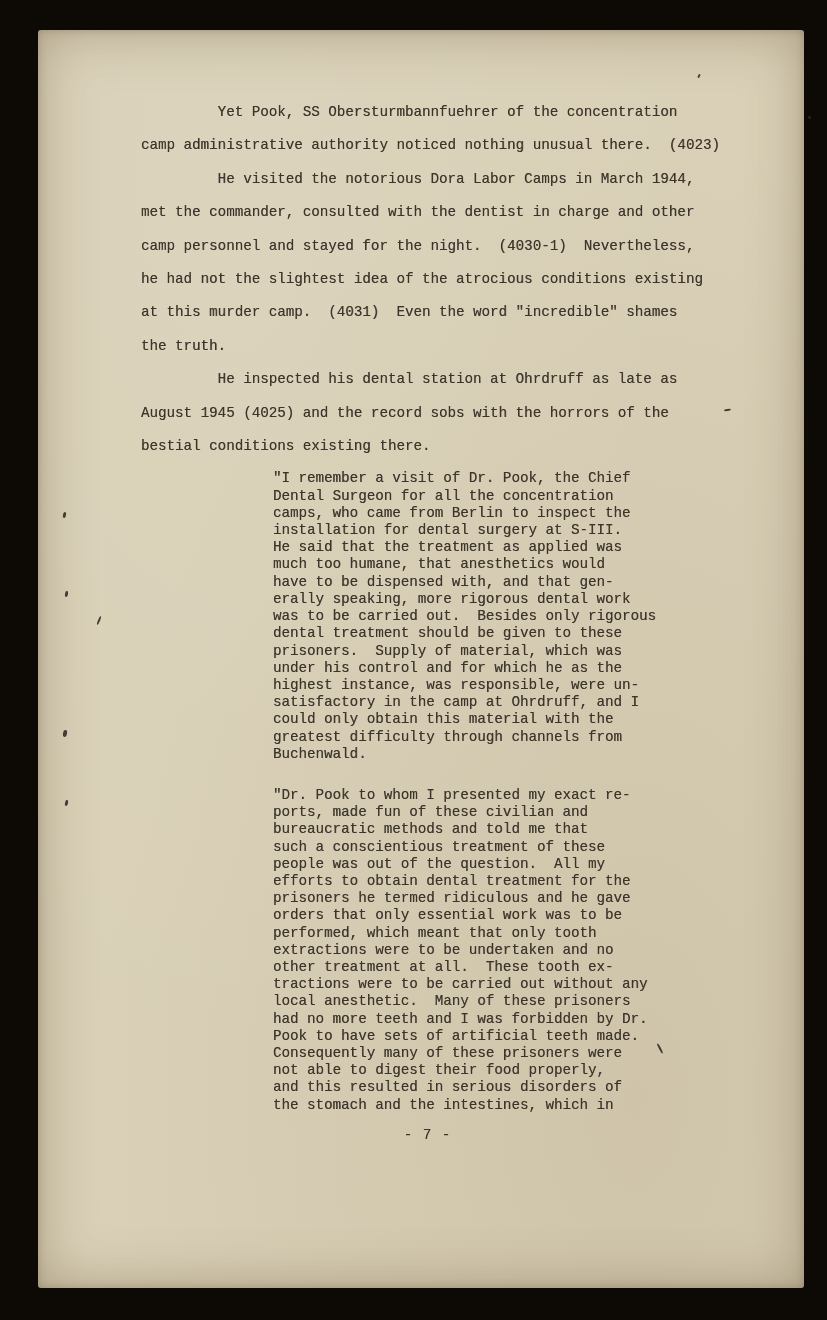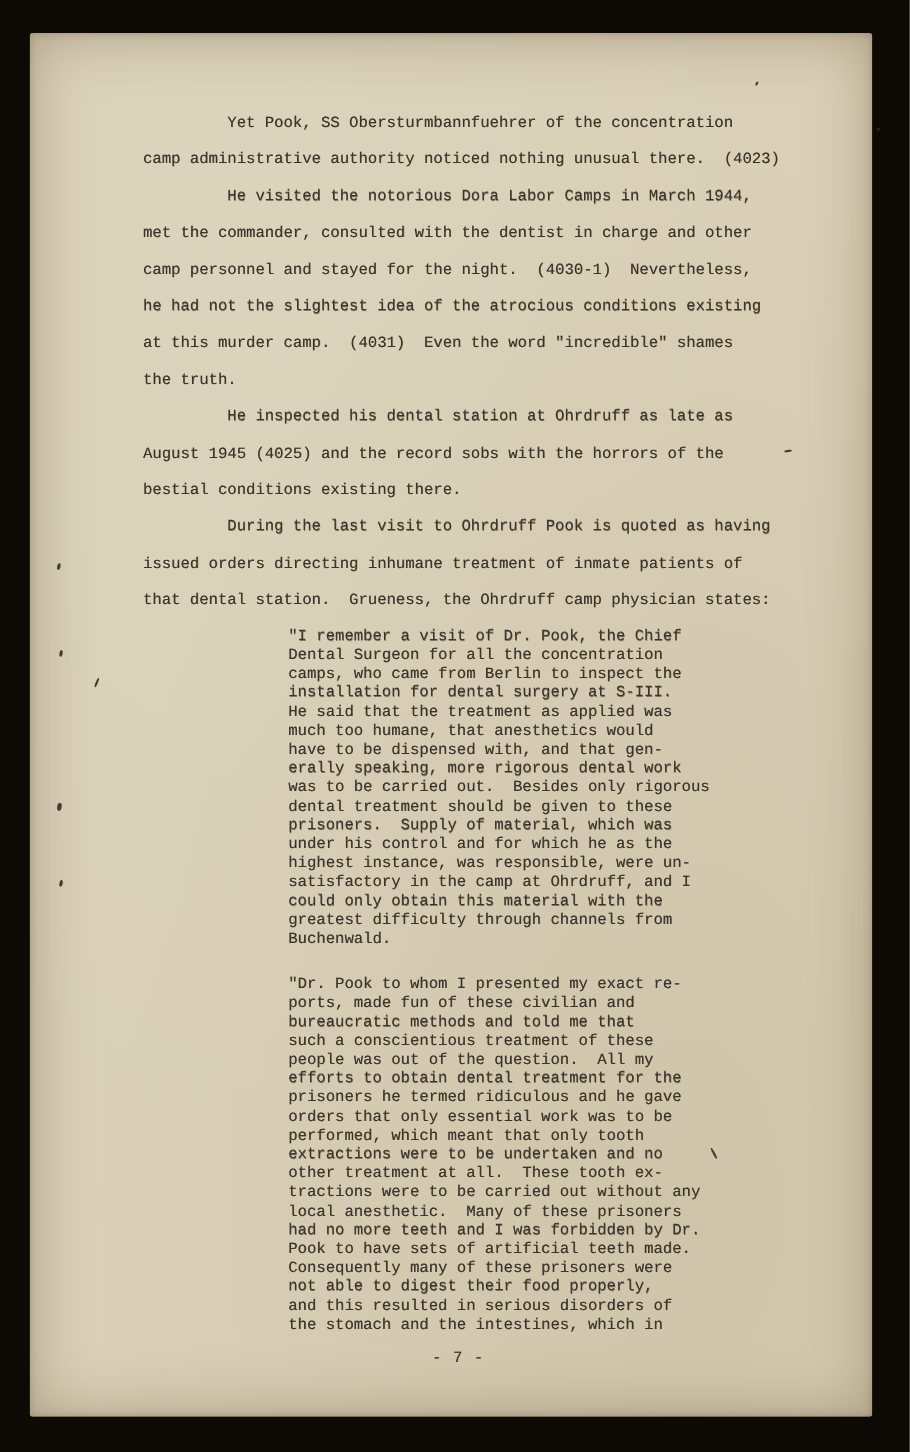--- a/index.html
+++ b/index.html
@@ -5,21 +5,21 @@
   * { margin: 0; padding: 0; box-sizing: border-box; }
   html, body { width: 827px; height: 1320px; }
   body {
     background: var(--bg, #0d0a06);
     position: relative;
     overflow: hidden;
     font-family: "Liberation Mono", "DejaVu Sans Mono", monospace;
   }
   .paper {
     position: absolute;
-    left: 27px; top: 30px;
+    left: 38px; top: 30px;
     width: 766px; height: 1258px;
     background-color: var(--paper, #d9d0b7);
     background-image:
       radial-gradient(ellipse at 25% 12%, rgba(255,255,255,0.07), transparent 60%),
       radial-gradient(ellipse at 78% 85%, rgba(120,95,60,0.10), transparent 65%);
     box-shadow:
       inset 0 0 55px rgba(104,86,56,0.40),
       inset 0 0 8px rgba(80,65,42,0.30);
     border-radius: 3px;
   }
@@ -72,23 +72,20 @@
 camp administrative authority noticed nothing unusual there.  (4023)</div>
     <div class="para">         He visited the notorious Dora Labor Camps in March 1944,
 met the commander, consulted with the dentist in charge and other
 camp personnel and stayed for the night.  (4030-1)  Nevertheless,
 he had not the slightest idea of the atrocious conditions existing
 at this murder camp.  (4031)  Even the word "incredible" shames
 the truth.</div>
     <div class="para">         He inspected his dental station at Ohrdruff as late as
 August 1945 (4025) and the record sobs with the horrors of the
 bestial conditions existing there.</div>
-    <div class="para">         During the last visit to Ohrdruff Pook is quoted as having
-issued orders directing inhumane treatment of inmate patients of
-that dental station.  Grueness, the Ohrdruff camp physician states:</div>
 
     <div class="quote quote-1">"I remember a visit of Dr. Pook, the Chief
 Dental Surgeon for all the concentration
 camps, who came from Berlin to inspect the
 installation for dental surgery at S-III.
 He said that the treatment as applied was
 much too humane, that anesthetics would
 have to be dispensed with, and that gen-
 erally speaking, more rigorous dental work
 was to be carried out.  Besides only rigorous

